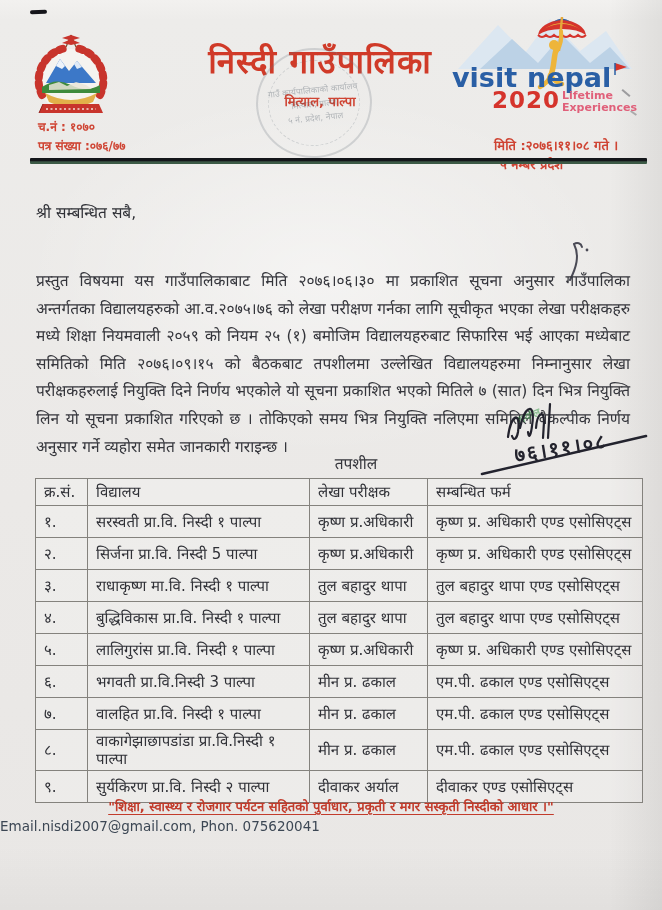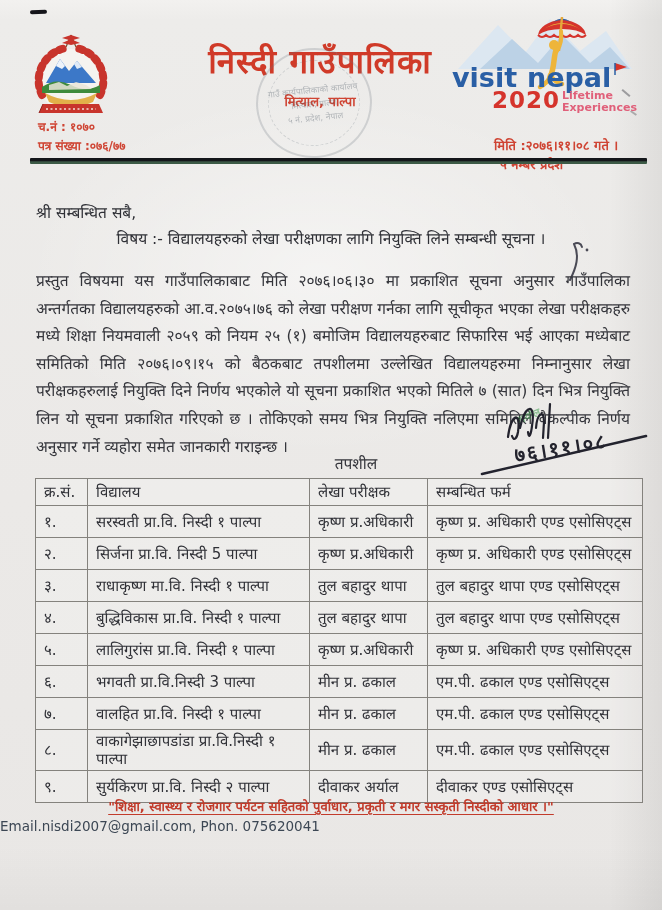--- a/index.html
+++ b/index.html
@@ -125,21 +125,20 @@
     <text x="112" y="94" font-size="11" font-weight="bold" fill="#e0607a">Lifetime</text>
     <text x="112" y="106" font-size="11" font-weight="bold" fill="#e0607a">Experiences</text>
   </svg>
 
   <div class="abs prov-line">५ नम्बर प्रदेश</div>
   <div class="abs date-line">मिति :२०७६।११।०८ गते ।</div>
 
   <div class="abs head-rule"></div>
 
   <div class="abs salutation">श्री सम्बन्धित सबै,</div>
-  <div class="abs subject">विषय :- विद्यालयहरुको लेखा परीक्षणका लागि नियुक्ति लिने सम्बन्धी सूचना ।</div>
 
   <svg class="abs tick-svg" width="42" height="48" viewBox="0 0 42 48">
     <path d="M14,44 C20,32 24,20 18,8 M18,8 C21,6 25,7 26,11" fill="none" stroke="#4a4a55" stroke-width="2" stroke-linecap="round"></path>
     <circle cx="31" cy="14" r="1.4" fill="#4a4a55"></circle>
   </svg>
 
   <div class="abs body-par">प्रस्तुत विषयमा यस गाउँपालिकाबाट मिति २०७६।०६।३० मा प्रकाशित सूचना अनुसार गाउँपालिका अन्तर्गतका विद्यालयहरुको आ.व.२०७५।७६ को लेखा परीक्षण गर्नका लागि सूचीकृत भएका लेखा परीक्षकहरु मध्ये शिक्षा नियमवाली २०५९ को नियम २५ (१) बमोजिम विद्यालयहरुबाट सिफारिस भई आएका मध्येबाट समितिको मिति २०७६।०९।१५ को बैठकबाट तपशीलमा उल्लेखित विद्यालयहरुमा निम्नानुसार लेखा परीक्षकहरुलाई नियुक्ति दिने निर्णय भएकोले यो सूचना प्रकाशित भएको मितिले ७ (सात) दिन भित्र नियुक्ति लिन यो सूचना प्रकाशित गरिएको छ । तोकिएको समय भित्र नियुक्ति नलिएमा समितिले वैकल्पीक निर्णय अनुसार गर्ने व्यहोरा समेत जानकारी गराइन्छ ।</div>
 
   <div class="abs sig-block">
     <div class="sig-stamp">

